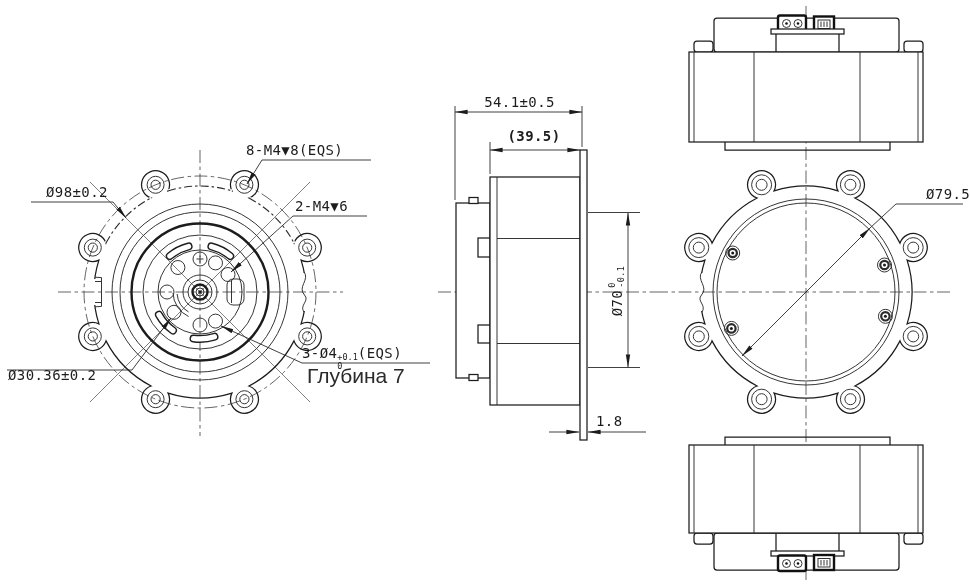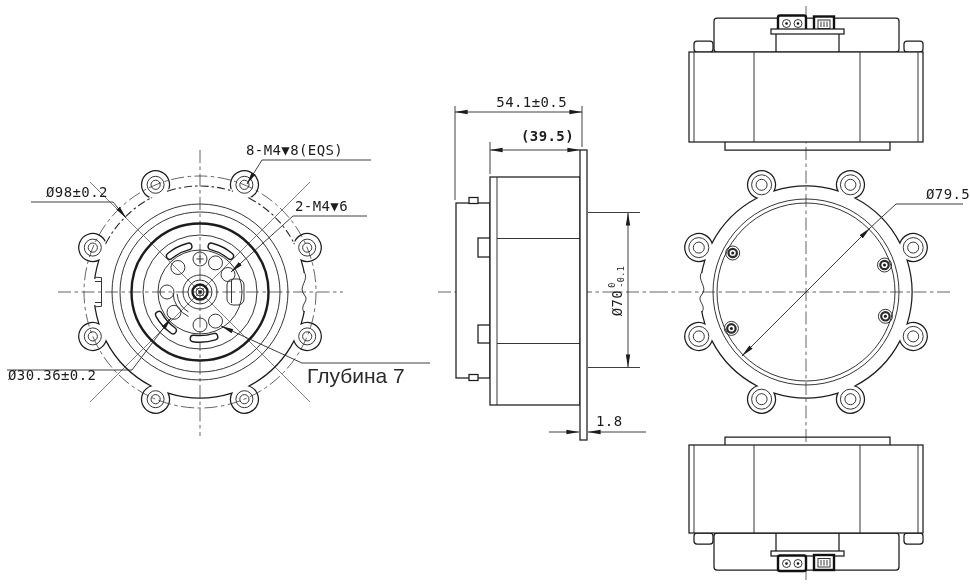--- a/index.html
+++ b/index.html
@@ -7,21 +7,21 @@
          font-family:"DejaVu Sans Mono",monospace;color:#1c1c1c;}
   #stage svg{position:absolute;left:0;top:0;}
   .lbl{position:absolute;white-space:nowrap;font-size:14px;letter-spacing:.4px;color:#1c1c1c;}
   .lbl .tolstack{display:inline-flex;flex-direction:column;font-size:8.5px;line-height:1.05;
                  vertical-align:-2px;letter-spacing:0;}
   .rotlbl{position:absolute;width:110px;height:26px;display:flex;align-items:center;justify-content:center;
           transform:rotate(-90deg);font-size:14px;letter-spacing:.4px;}
   .rotlbl .tolstack{display:inline-flex;flex-direction:column;font-size:8.5px;line-height:1.05;
                     margin-left:2px;vertical-align:-2px;}
   .depthnote{position:absolute;font-family:"Liberation Sans",sans-serif;font-size:21px;color:#2a2a2a;}
-  .ctr{text-align:right;}
+  .ctr{text-align:center;}
   
   .ol{stroke:#1c1c1c;stroke-width:1.25;fill:none;}
   .olw{stroke:#1c1c1c;stroke-width:1.25;fill:#fff;}
   .thin{stroke:#2b2b2b;stroke-width:.95;fill:none;}
   .thick{stroke:#1c1c1c;stroke-width:2.4;fill:none;}
   .cl{stroke:#3c3c3c;stroke-width:.8;fill:none;stroke-dasharray:13 3.5 3.5 3.5;}
   .diag{stroke:#4a4a4a;stroke-width:.7;fill:none;}
   .dim{stroke:#2a2a2a;stroke-width:.9;fill:none;}
   .hid{stroke:#2b2b2b;stroke-width:1.1;fill:none;stroke-dasharray:8 3 2.5 3;}
   .wipe{stroke:#fff;stroke-width:3;fill:none;}
@@ -270,20 +270,26 @@
     <path class="ol" d="M 725 445 L 725 437 L 890 437 L 890 445"></path>
   </g>
 </svg>
 
 <div class="lbl" style="left:30px;top:184px;margin-left:16px;">Ø98±0.2</div>
 
 <div class="lbl" style="left:246px;top:142px;">8-M4▼8(EQS)</div>
 
 <div class="lbl" style="left:295px;top:198px;">2-M4▼6</div>
 
+<div class="lbl" style="left:302px;top:345px;">
+  <span>3-Ø4</span><span class="tolstack">
+        <span>+0.1</span>
+        <span>0</span>
+      </span><span>(EQS)</span>
+</div>
 
 <div class="depthnote" style="left:307px;top:364px;">Глубина 7</div>
 
 <div class="lbl" style="left:8px;top:367px;">Ø30.36±0.2</div>
 
 <div class="lbl ctr" style="left:472px;top:94px;width:95px;">54.1±0.5</div>
 
 <div class="lbl ctr" style="left:494px;top:128px;width:80px;font-weight:bold;">(39.5)</div>
 
 <div class="rotlbl" style="left:562px;top:278px;">

